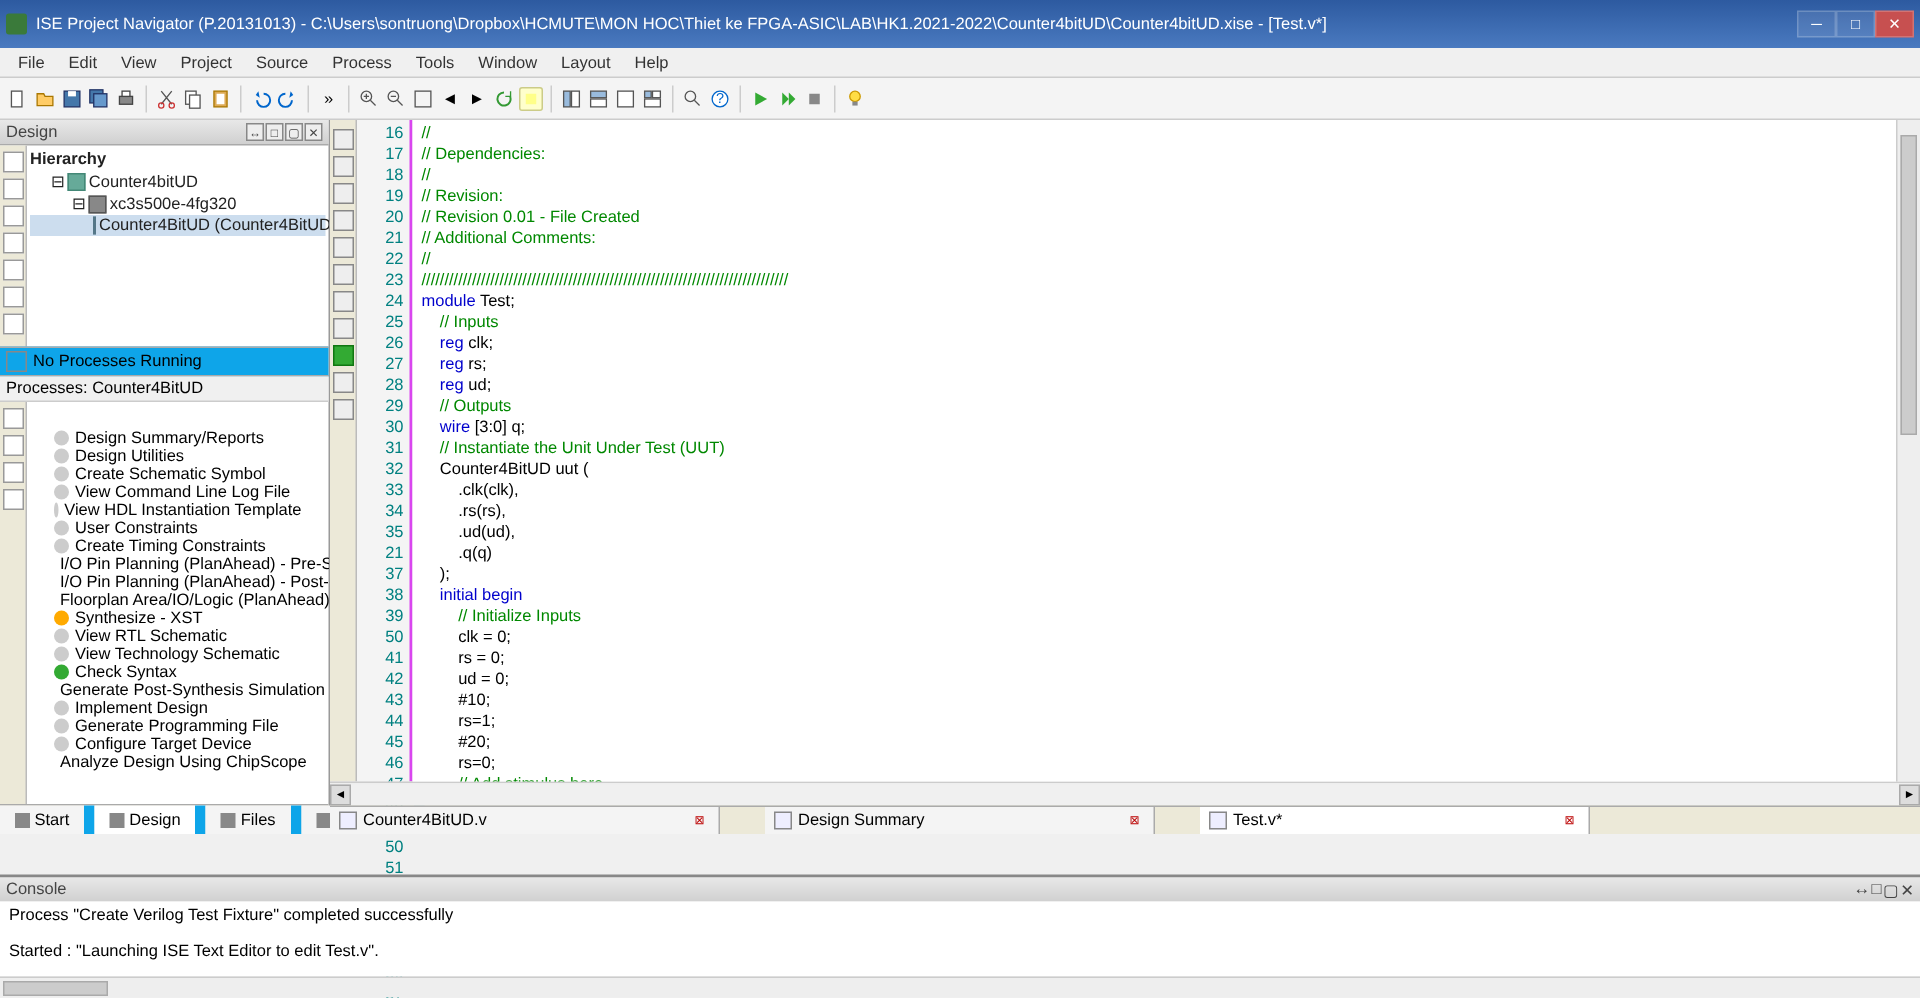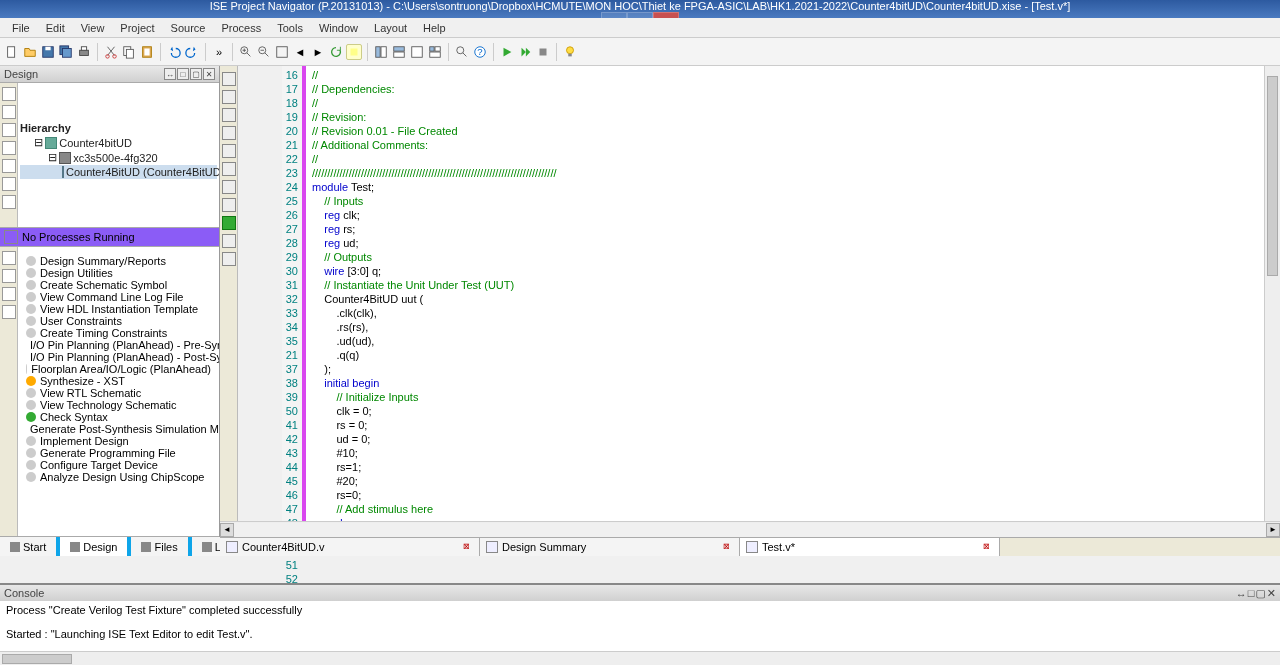--- a/index.html
+++ b/index.html
@@ -1,17 +1,17 @@
 <!DOCTYPE html>
 <html><head>
 <meta charset="utf-8">
 <style>
 * { margin: 0; padding: 0; box-sizing: border-box; font-family: "Segoe UI", Tahoma, sans-serif; font-size: 11px; }
 body { background: #f0f0f0; width: 1280px; height: 665px; overflow: hidden; display: flex; flex-direction: column; }
-.titlebar { background: linear-gradient(#2d5aa0,#4a7ac0); color: #fff; height: 18px; display: flex; align-items: center; padding: 0 4px; flex-direction: column; }
+.titlebar { background: linear-gradient(#2d5aa0,#4a7ac0); color: #fff; height: 32px; display: flex; align-items: center; padding: 0 4px; }
 .titlebar .ico { width: 14px; height: 14px; background: #3a7a3a; border-radius: 2px; margin-right: 6px; }
 .titlebar-text { flex: 1; font-size: 11px; }
 .win-btns { display: flex; gap: 0; }
 .win-btn { width: 26px; height: 18px; background: rgba(255,255,255,.1); border: 1px solid rgba(255,255,255,.2); display: flex; align-items: center; justify-content: center; font-size: 10px; color:#fff; cursor: pointer;}
 .win-btn.close{ background:#c75050;}
 .menubar { background: #f0f0f0; height: 20px; display: flex; align-items: center; padding: 0 4px; border-bottom: 1px solid #ccc;}
 .menubar span { padding: 2px 8px; cursor: pointer; color: #333;}
 .toolbar { background: #f4f4f4; height: 28px; display: flex; align-items: center; padding: 2px 4px; gap: 2px; border-bottom: 1px solid #ccc;}
 .tbtn { width: 16px; height: 16px; border: 1px solid transparent; display: inline-flex; align-items: center; justify-content: center; cursor: pointer; border-radius:2px;}
 .tbtn svg { width:14px; height:14px;}
@@ -19,52 +19,52 @@
 .workarea { flex: 1; display: flex; min-height: 0;}
 .left-panel { width: 220px; display: flex; flex-direction: column; background:#fff; border-right:1px solid #999;}
 .panel-header { background: linear-gradient(#e8e8e8,#d0d0d0); height: 17px; font-size:10px; padding:1px 4px; border-bottom:1px solid #aaa; display:flex; justify-content:space-between; align-items:center; color:#444;}
 .panel-header .pbtns{ display:flex; gap:1px;}
 .panel-header .pb{ width:12px; height:12px; border:1px solid #888; font-size:8px; display:flex;align-items:center;justify-content:center;cursor:pointer; background:#eee;}
 .view-radios { display:flex; align-items:center; gap:4px; padding:2px 4px; border-bottom:1px solid #ccc; font-size:10px;}
 .view-radios label{display:flex;align-items:center;gap:2px;}
 .tree-area { flex:1; display:flex; min-height:0;}
 .v-tool { width:18px; background:#ece9d8; border-right:1px solid #bbb; display:flex; flex-direction:column; align-items:center; gap:4px; padding-top:4px;}
 .v-tool .vt{ width:14px;height:14px;border:1px solid #999;background:#fff;cursor:pointer;}
-.tree { flex:1; overflow:auto; padding:2px; font-size:11px; color:#222;margin-top:36px;}
+.tree { flex:1; overflow:auto; padding:2px; font-size:11px; color:#222;}
 .tree-item{ display:flex; align-items:center; gap:2px; padding:1px 0; white-space:nowrap;}
 .tree-ico{ width:12px;height:12px; background:#6a9; border:1px solid #487; display:inline-block;}
 .tree-ico.chip{background:#888;border-color:#555;}
 .tree-ico.mod{background:#8ab;border-color:#578;}
 .indent1{padding-left:14px;} .indent2{padding-left:28px;} .indent3{padding-left:42px;}
 .sel{ background:#cde; }
-.proc-run{ border-top:1px solid #aaa; border-bottom:1px solid #aaa; padding:2px 4px; display:flex;align-items:center;gap:4px; background:#8b5cf6;}
+.proc-run{ border-top:1px solid #aaa; border-bottom:1px solid #aaa; padding:2px 4px; display:flex;align-items:center;gap:4px; background:#0ea5e9;}
 .proc-run .spinner{width:14px;height:14px;border:1px solid #888;display:inline-block;position:relative;}
 .proc-hdr{ background:#f0f0f0; padding:2px 4px; border-bottom:1px solid #ccc;}
-.proc-tree{ flex:1; overflow:auto; padding:8px; font-size:11px;}
+.proc-tree{ flex:1; overflow:auto; padding:18px; font-size:11px;}
 .proc-tree .tree-item{padding:0;}
 .status-ico{width:10px;height:10px;border-radius:50%;display:inline-block;margin-right:2px;}
 .si-ok{background:#3a3;} .si-warn{background:#fa0;} .si-none{background:#ccc;}
 .bottom-tabs{ height:20px; display:flex; border-top:1px solid #aaa; background:#ece9d8; align-items:stretch;}
-.btab{ padding:2px 10px; border-right:4px solid #0ea5e9; display:flex;align-items:center;gap:3px; font-size:10px; cursor:pointer; background:#f4f4f4;}
+.btab{ padding:2px 10px; border-right:7px solid #0ea5e9; display:flex;align-items:center;gap:3px; font-size:10px; cursor:pointer; background:#f4f4f4;}
 .btab.active{background:#fff;}
 .btab .bi{width:10px;height:10px;background:#888;}
 .editor-zone{ flex:1; display:flex; flex-direction:column; min-width:0;}
 .editor-row{ flex:1; display:flex; min-height:0;}
 .ed-v-tool{ width:18px; background:#ece9d8; border-right:1px solid #bbb; display:flex;flex-direction:column;align-items:center;gap:4px;padding-top:6px;}
 .ed-v-tool .vt{width:14px;height:14px;border:1px solid #888;cursor:pointer; background:#eee;}
 .ed-v-tool .vt.grn{background:#3a3;border-color:#171;}
-.gutter{ width:24px; background:#f4f4f4; border-right:4px solid #d946ef; text-align:right; padding:2px 4px 2px 0; font-family:"Courier New",monospace; font-size:11px; color:#008080; user-select:none;margin-left:44px;}
+.gutter{ width:37px; background:#f4f4f4; border-right:2px solid #d946ef; text-align:right; padding:2px 4px 2px 0; font-family:"Courier New",monospace; font-size:11px; color:#008080; user-select:none;}
 .code{ flex:1; background:#fff; padding:2px 6px; font-family:"Courier New",monospace; font-size:11px; line-height:14px; white-space:pre; overflow:hidden; position:relative;}
 .code .kw{color:#0000cc;} .code .cm{color:#008800;}
 .editor-scroll-v{width:16px;background:#eee;border-left:1px solid #ccc;position:relative;}
 .editor-scroll-v .thumb{position:absolute;top:10px;left:2px;right:2px;height:200px;background:#ccc;border:1px solid #aaa;}
 .editor-scroll-h{height:16px;background:#eee;border-top:1px solid #ccc; display:flex; align-items:center;}
 .editor-scroll-h .arr{width:14px;height:14px;border:1px solid #aaa;background:#ddd;font-size:8px;display:flex;align-items:center;justify-content:center;cursor:pointer;}
 .editor-scroll-h .track{flex:1;height:14px;background:#f0f0f0;}
-.file-tabs{ height:19px; display:flex; background:#ece9d8; border-top:1px solid #aaa; align-items:stretch;}
+.file-tabs{ height:19px; display:flex; background:#ece9d8; border-top:1px solid #aaa; align-items:stretch;gap:30px;}
 .ftab{ flex:1; max-width:260px; border-right:1px solid #aaa; display:flex; align-items:center; justify-content:space-between; padding:0 6px; font-size:11px; cursor:pointer; background:#f4f4f4;}
 .ftab.active{background:#fff;}
 .ftab .fi{width:12px;height:12px;border:1px solid #888; background:#eef;}
 .ftab .fc{width:10px;height:10px;font-size:8px;color:#b00;cursor:pointer;}
 .console-block{ border-top:2px solid #888;margin-top:27px;}
 .console-hdr{ background:linear-gradient(#e8e8e8,#d0d0d0); height:16px; padding:1px 4px; font-size:10px; display:flex;justify-content:space-between;align-items:center;color:#444;}
 .console-body{ height:50px; background:#fff; padding:3px 6px; font-family:"Courier New",monospace; font-size:11px; overflow:auto;}
 .console-scroll{height:14px;background:#eee;border-top:1px solid #ccc;position:relative;}
 .console-scroll .cthumb{position:absolute;left:2px;top:2px;height:10px;width:70px;background:#ccc;border:1px solid #aaa;}
 .gutter div{height:14px;line-height:14px;}
@@ -287,20 +287,21 @@
         <div class="tree-item indent3 sel">
             <span class="tree-ico mod"></span> 
             <span>Counter4BitUD (Counter4BitUD.v)</span>
           </div>
       </div>
     </div>
     <div class="proc-run">
       <span class="spinner"></span>
       <span>No Processes Running</span>
     </div>
+    <div class="proc-hdr">Processes: Counter4BitUD</div>
     <div class="tree-area" style="flex:2;">
       <div class="v-tool">
         <div class="vt"></div>
         <div class="vt"></div>
         <div class="vt"></div>
         <div class="vt"></div>
       </div>
       <div class="proc-tree" id="proc-tree">
           <div class="tree-item indent1">
             <span class="status-ico si-none"></span>

